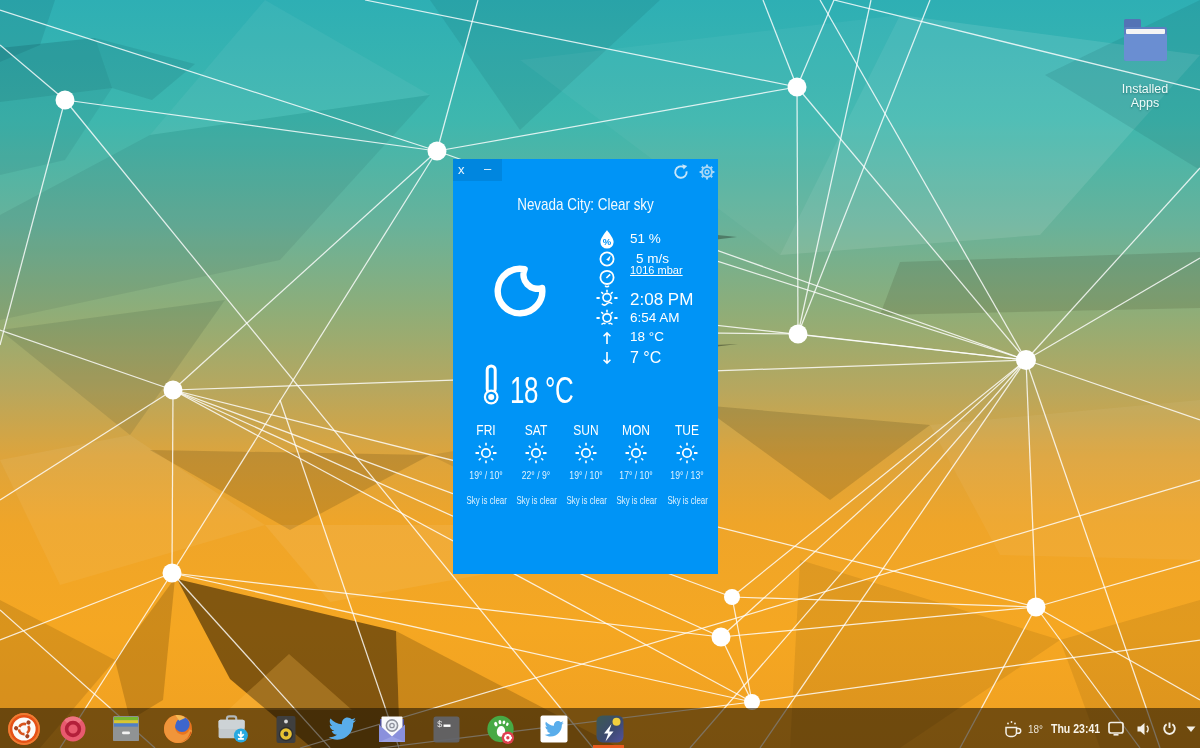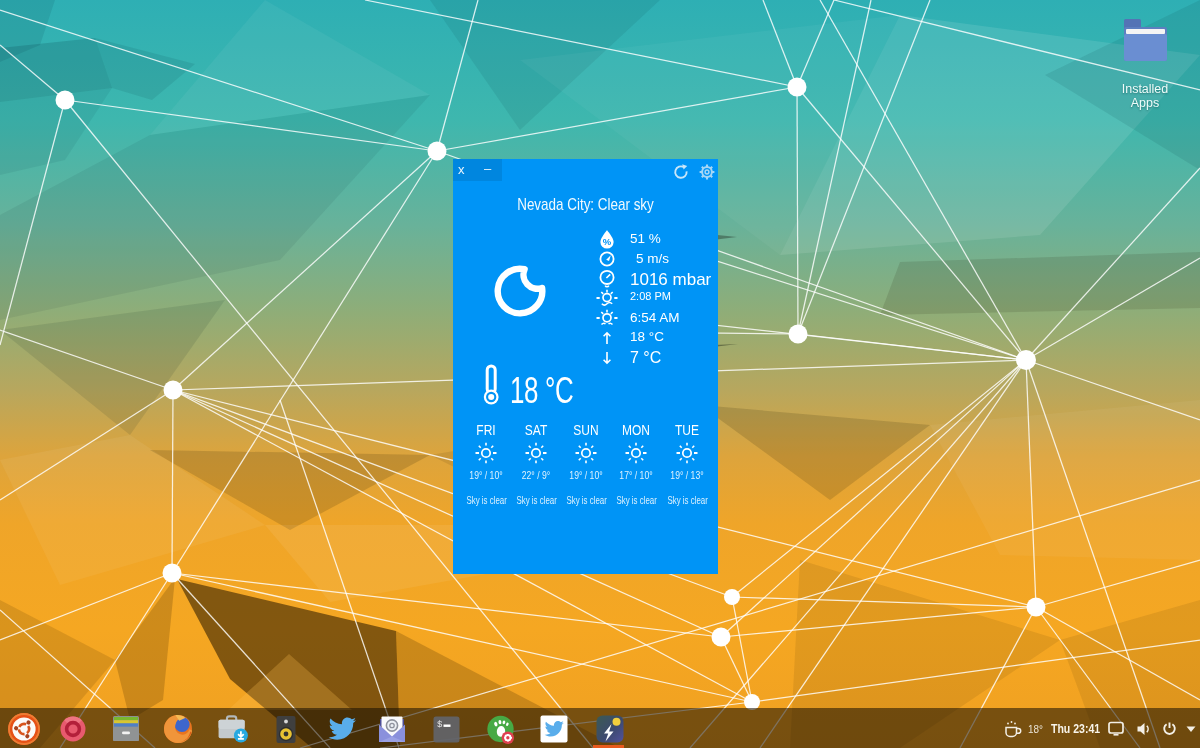--- a/index.html
+++ b/index.html
@@ -167,22 +167,22 @@
   </svg>
 
   <div class="t" style="left:0;top:36px;width:265px;text-align:center;font-size:17px;color:#f2fafe;transform:scaleX(0.79);">Nevada City: Clear sky</div>
 
   <svg class="abs" style="left:38px;top:103px" width="58" height="58" viewBox="0 0 58 58">
     <path d="M 33.6,7.2 A 22.3,22.3 0 1 0 51.1,25.9 A 14,14 0 0 1 33.6,7.2 Z" fill="none" stroke="#fff" stroke-width="6.4" stroke-linejoin="round"></path>
   </svg>
 
   <div class="t" style="left:177px;top:72px;font-size:13.5px;text-align:center;">51 %</div>
   <div class="t" style="left:183px;top:92px;font-size:13.5px;">5 m/s</div>
-  <div class="t" style="left:177px;top:111px;font-size:17px;">1016 mbar</div>
-  <div class="t" style="left:177px;top:131px;font-size:11px;">2:08 PM</div>
+  <div class="t" style="left:177px;top:105px;font-size:11px;text-decoration:underline;">1016 mbar</div>
+  <div class="t" style="left:177px;top:131px;font-size:17px;">2:08 PM</div>
   <div class="t" style="left:177px;top:151px;font-size:13.5px;">6:54 AM</div>
   <div class="t" style="left:177px;top:170px;font-size:13.5px;">18 °C</div>
   <div class="t" style="left:177px;top:190px;font-size:16px;">7 °C</div>
 
   <svg class="abs" style="left:144px;top:70px" width="20" height="20" viewBox="0 0 20 20">
     <path d="M10,1.2 C10,1.2 3.4,8.6 3.4,13 a6.6,6.6 0 0 0 13.2,0 C16.6,8.6 10,1.2 10,1.2 Z" fill="#fff"></path>
     <text x="10" y="16" font-size="9.5" font-weight="bold" fill="#0094f6" text-anchor="middle" font-family="Liberation Sans">%</text>
   </svg>
   <svg class="abs" style="left:145px;top:91px" width="18" height="18" viewBox="0 0 18 18">
     <circle cx="9" cy="9" r="6.6" fill="none" stroke="#fff" stroke-width="1.8"></circle>

